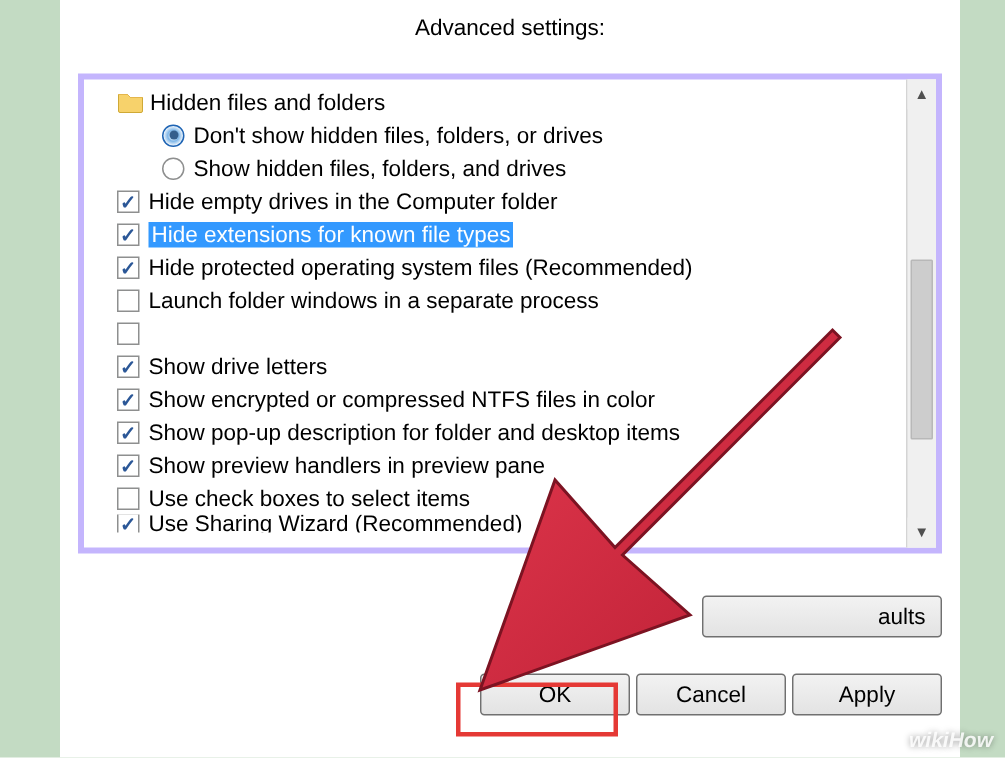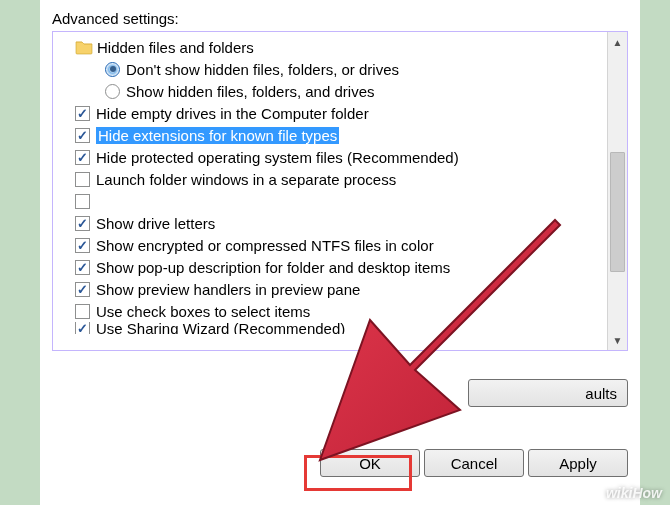--- a/index.html
+++ b/index.html
@@ -16,25 +16,26 @@
   .outer-border {
     position: absolute;
     left: 40px;
     top: 0;
     right: 30px;
     bottom: 0;
     background: #fff;
     padding: 10px 12px;
   }
   .label {
-    margin-bottom: 4px;
+    margin-bottom: 22px;
     color: #000;
+    text-align: center;
   }
   .tree-box {
-    border: 1px solid #c4b5fd;
+    border: 4px solid #c4b5fd;
     background: #fff;
     height: 320px;
     position: relative;
     display: flex;
   }
   .tree-content {
     flex: 1;
     padding: 4px 6px;
     overflow: hidden;
   }

